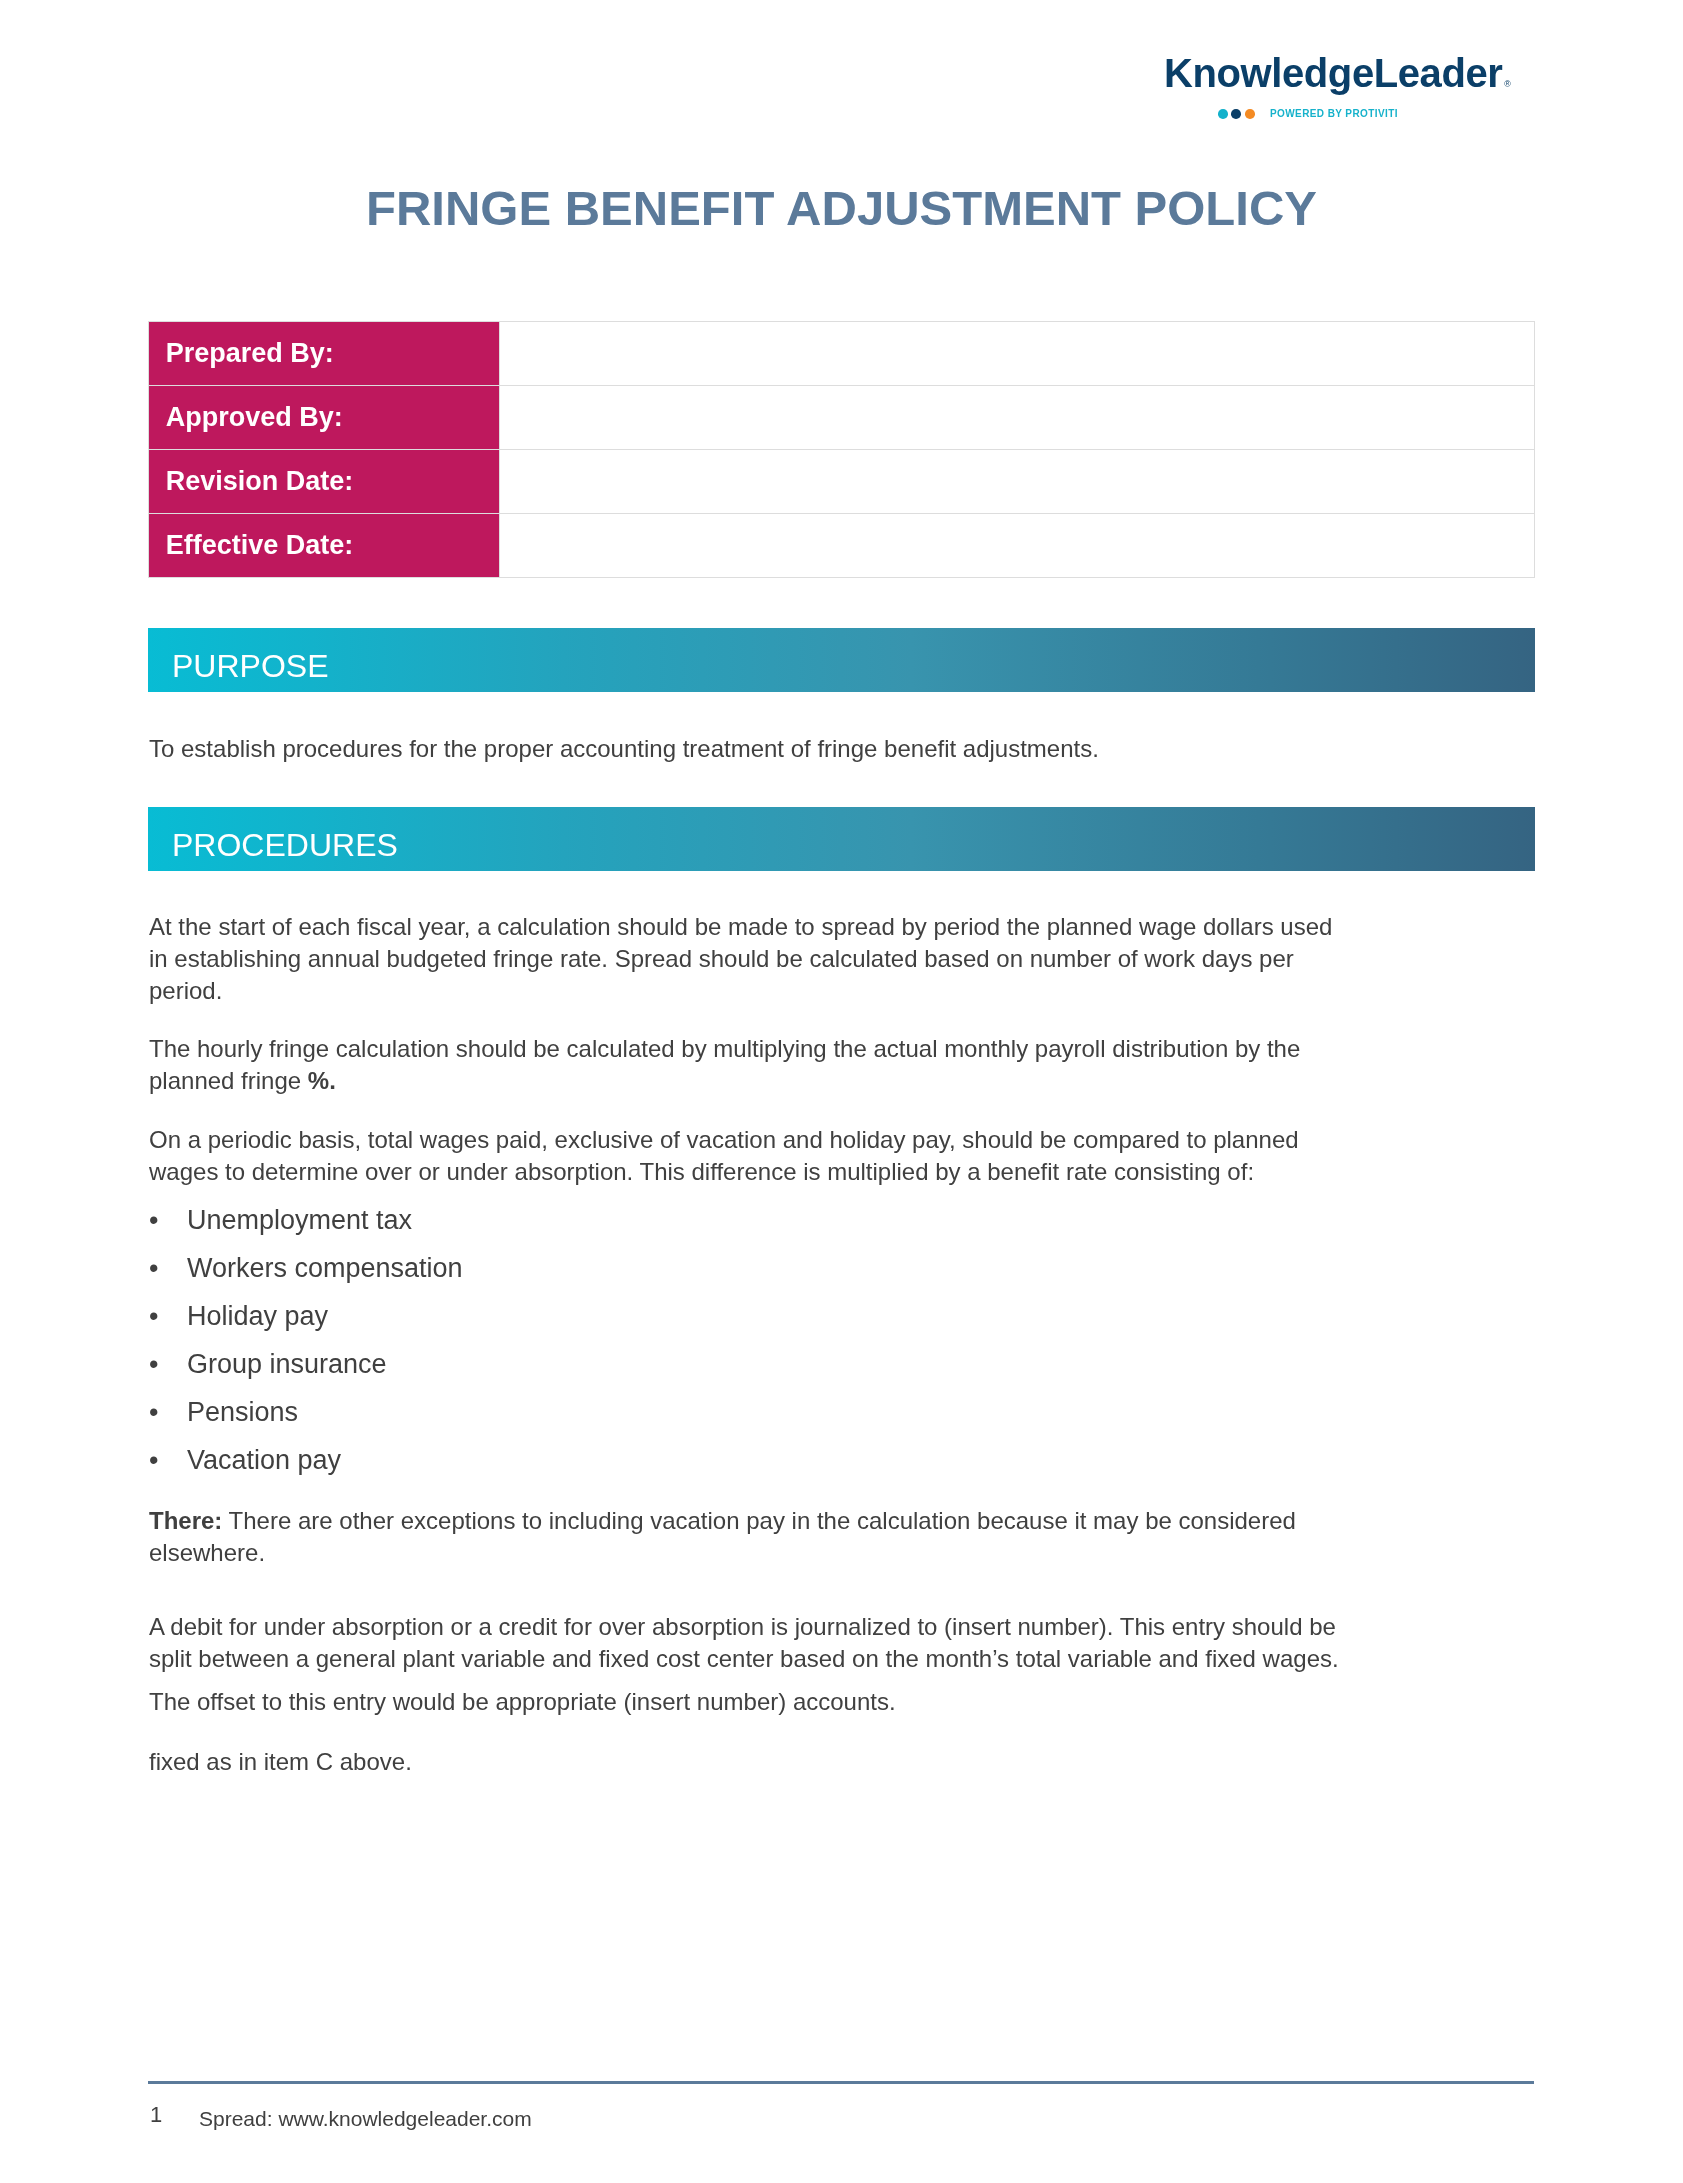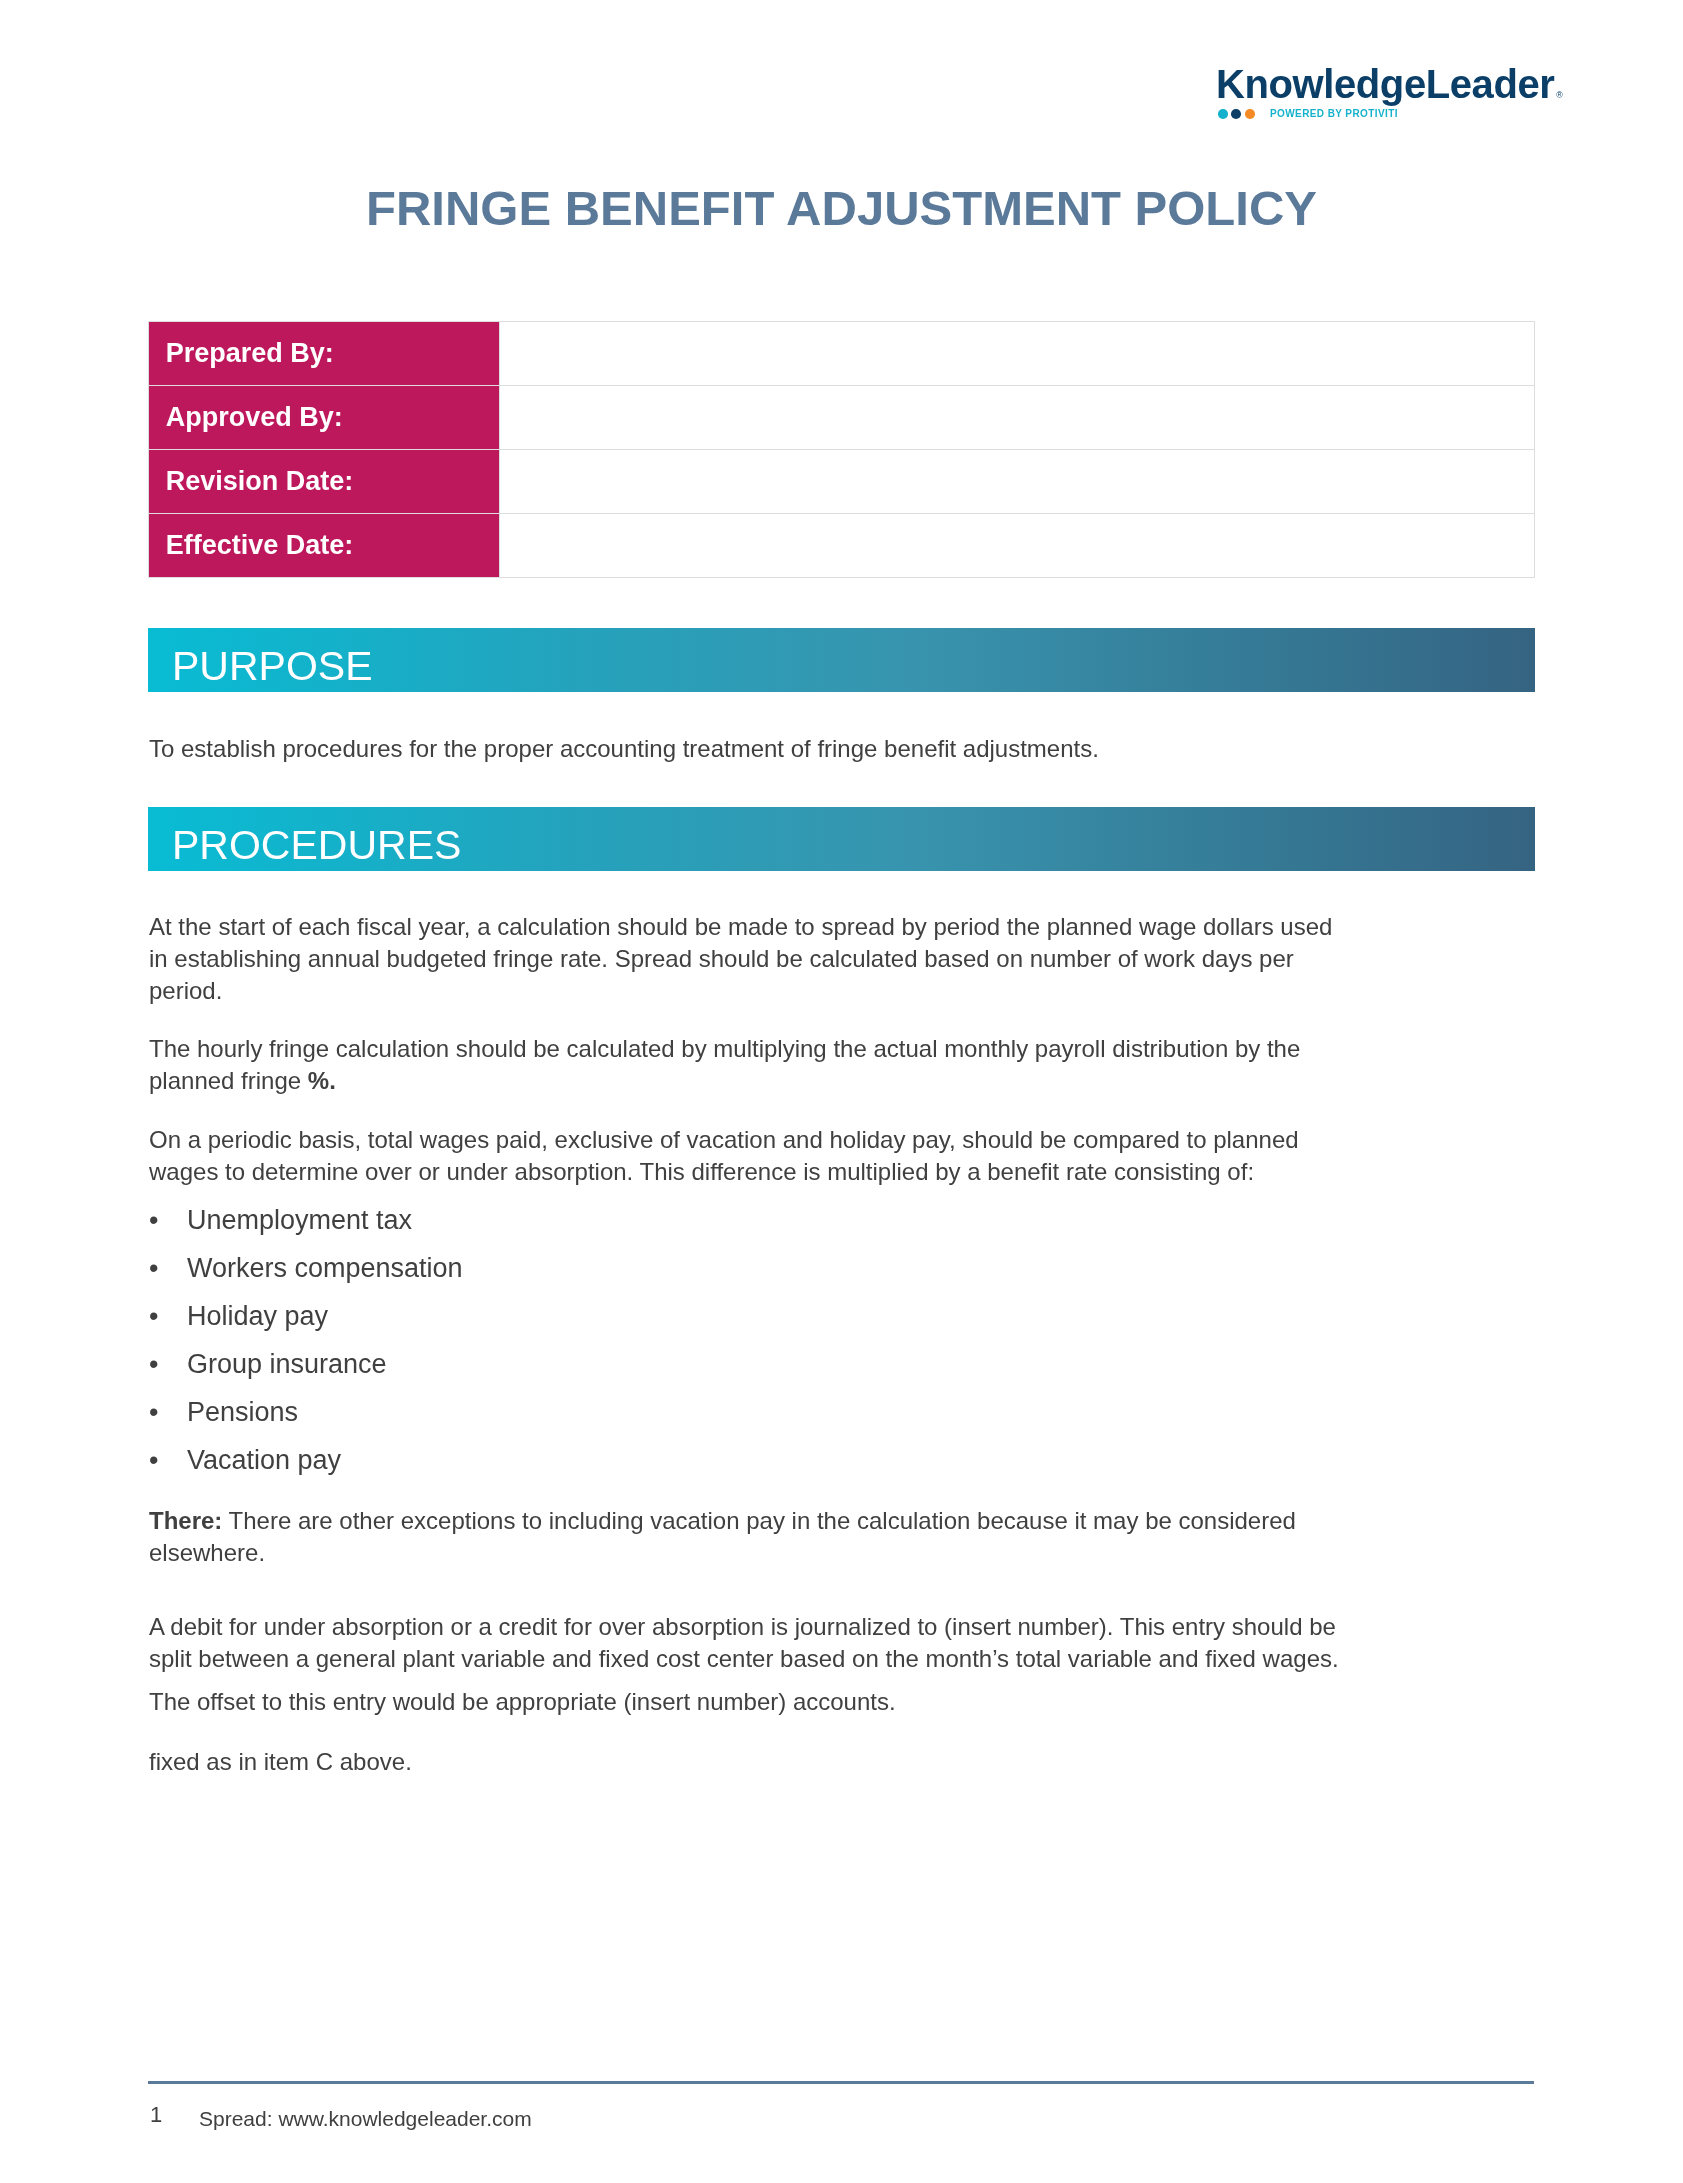--- a/index.html
+++ b/index.html
@@ -1,41 +1,41 @@
 <!DOCTYPE html>
 <html style="font-size:7px"><head>
 <meta charset="utf-8">
 <style>
   html, body { margin:0; padding:0; background:#ffffff; }
   body { width:1683px; height:2183px; position:relative; overflow:hidden;
          font-family:"Liberation Sans", sans-serif; color:#404040; }
 
   
-  .logo-word { position:absolute; left:1216px; top:52px; font-size:40px; font-weight:bold;
-               color:#0b3f68; letter-spacing:-0.4px; line-height:64px; white-space:nowrap; }
+  .logo-word { position:absolute; left:1164px; top:52px; font-size:40px; font-weight:bold;
+               color:#0b3f68; letter-spacing:-0.4px; line-height:43px; white-space:nowrap; }
   .logo-reg { font-size:8.8px; vertical-align:top; position:relative; top:11.4px; margin-left:1.8px; font-weight:normal; }
   .logo-dot { position:absolute; width:9.7px; height:9.7px; border-radius:50%; top:109px; }
   .logo-tag { position:absolute; left:1270px; top:108px; font-size:10px; font-weight:bold;
               color:#16b2cb; letter-spacing:0.4px; line-height:12.3px; white-space:nowrap; }
 
   
   .doc-title { position:absolute; left:0; width:1683px; top:180px; text-align:center;
                font-size:49px; font-weight:bold; color:#5b7a9a; line-height:57px; }
 
   
   .info-table { position:absolute; left:148px; top:321px; width:1387px; border-collapse:collapse; }
   .info-table td { height:63px; border:1.3px solid #dddddd; padding:0; }
   .info-table td.label { width:333px; background:#be185d; color:#ffffff; font-weight:bold;
                          font-size:27px; padding-left:16.7px; vertical-align:middle; }
   .info-table td.value { background:#ffffff; }
 
   
   .section-bar { position:absolute; left:148px; width:1387px; height:64px;
                  background:linear-gradient(to right, #08bcd4 0%, #24a3bd 30%, #3894ae 55%, #357a96 80%, #356482 100%); }
-  .section-bar span { position:absolute; left:24px; top:19.4px; font-size:41px; line-height:38px; color:#ffffff; font-weight:normal; }
+  .section-bar span { position:absolute; left:24px; top:19.4px; font-size:32px; line-height:38px; color:#ffffff; font-weight:normal; }
 
   
   .para { position:absolute; left:149px; width:1391px; font-size:24px; line-height:32px; color:#404040; }
   .para .line { display:block; white-space:nowrap; }
   .bold { font-weight:bold; }
 
   .bullet-list { position:absolute; left:149px; top:1204px; width:1386px; margin:0; padding:0; list-style:none; }
   .bullet-item { position:relative; height:48px; font-size:27px; line-height:32px; }
   .bullet-dot { position:absolute; left:0; top:0; }
   .bullet-text { position:absolute; left:38px; top:0; white-space:nowrap; }

